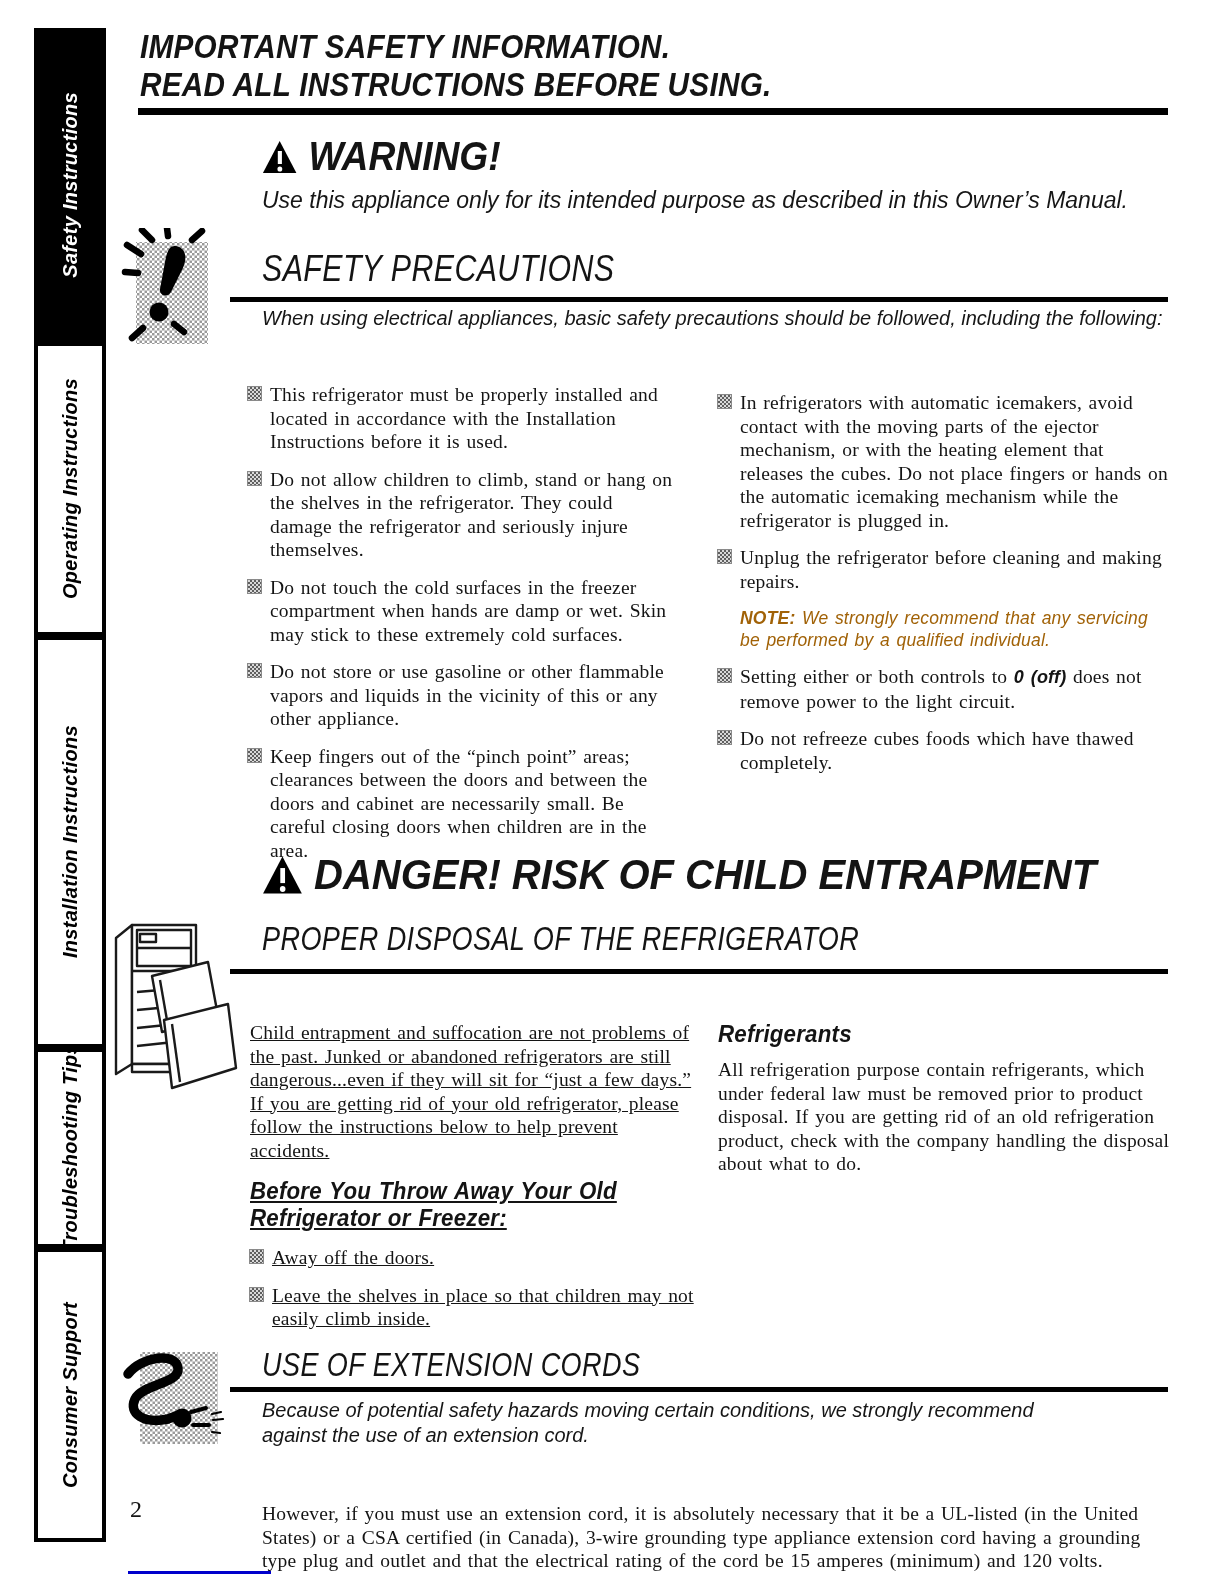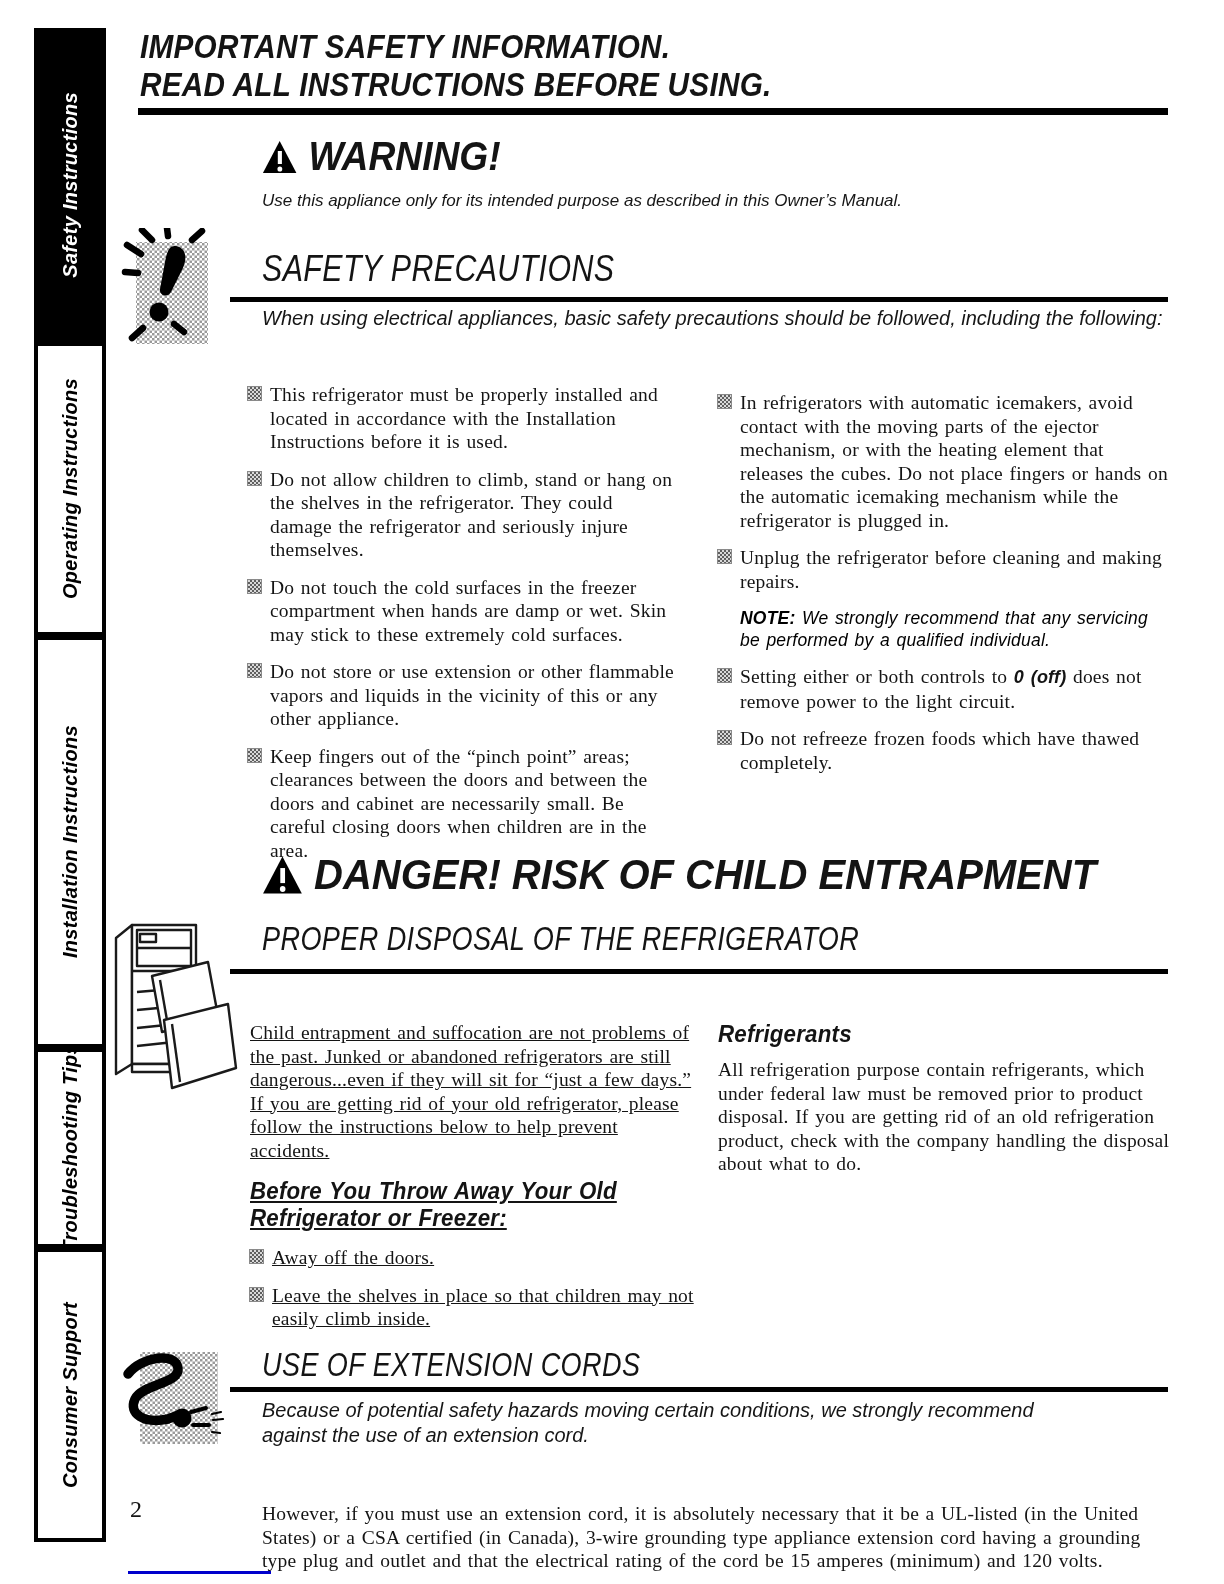--- a/index.html
+++ b/index.html
@@ -32,38 +32,38 @@
       font-family:"Liberation Sans",sans-serif;font-style:italic;font-weight:700;
       transform-origin:0 50%;}
   .warn-head{left:262px;top:134px;font-size:40px;transform:scaleX(.93);}
   .danger-head{left:262px;top:850px;font-size:43px;transform:scaleX(.93);}
   .section-title{position:absolute;font-family:"Liberation Sans",sans-serif;font-style:italic;font-weight:400;
       transform:scaleX(.82);transform-origin:0 0;letter-spacing:.5px;white-space:nowrap;}
   .sp-title{left:262px;top:248px;font-size:37px;}
   .disposal-title{left:262px;top:920px;font-size:33px;}
   .cords-title{left:262px;top:1346px;font-size:33px;}
   .intro-i{position:absolute;font:italic 400 20px "Liberation Sans",sans-serif;line-height:25px;color:#161616;}
-  .warn-body{left:262px;top:188px;width:920px;font-size:17px;}
+  .warn-body{left:262px;top:188px;width:920px;font-size:23px;}
   .sp-intro{left:262px;top:306px;width:930px;}
   .cords-intro{left:262px;top:1398px;width:830px;}
 
   .body-serif{font-family:"Liberation Serif",serif;font-size:19.5px;line-height:23.5px;
       letter-spacing:.2px;word-spacing:1.5px;color:#141414;}
 
   .col{position:absolute;margin-top:37px;}
   .col-sl{left:248px;top:346px;width:428px;}
   .col-sr{left:718px;top:354px;width:455px;}
   .col-dl{left:250px;top:984px;width:450px;text-decoration:underline;}
   .col-dr{left:718px;top:984px;width:452px;}
 
   .li{position:relative;padding-left:22px;margin-bottom:14px;}
   .sq{position:absolute;left:0;top:4px;width:13px;height:13px;
       background:conic-gradient(#5f5f5f 0 25%,#d9d9d9 0 50%,#5f5f5f 0 75%,#d9d9d9 0);
       background-size:4px 4px;outline:1px solid #8a8a8a;}
-  .note{font:italic 400 17.5px "Liberation Sans",sans-serif;line-height:22px;margin:0 0 14px 22px;color:#000000;}
+  .note{font:italic 400 17.5px "Liberation Sans",sans-serif;line-height:22px;margin:0 0 14px 22px;color:#a16207;}
   .note b{font-weight:700;font-style:italic;}
   .bsans{font-family:"Liberation Sans",sans-serif;font-style:italic;font-weight:700;font-size:18px;}
   .sub-head{font:italic 700 23px "Liberation Sans",sans-serif;line-height:27px;letter-spacing:.2px;
       transform:scaleX(.97);transform-origin:0 0;margin:16px 0 14px 0;}
   .sub-head.first{margin-top:0;margin-bottom:10px;}
   .dl-intro{margin-bottom:2px;}
 
   .bottom-body{position:absolute;left:262px;top:1460px;width:906px;margin-top:42px;}
   .page-num{position:absolute;left:130px;top:1496px;font-family:"Liberation Serif",serif;font-size:24px;}
   .blue-line{position:absolute;left:128px;top:1571px;width:143px;height:3px;}
@@ -145,21 +145,21 @@
     <div class="li">
       <span class="sq"></span>
       <span>Do not allow children to climb, stand or hang on the shelves in the refrigerator. They could damage the refrigerator and seriously injure themselves.</span>
     </div>
     <div class="li">
       <span class="sq"></span>
       <span>Do not touch the cold surfaces in the freezer compartment when hands are damp or wet. Skin may stick to these extremely cold surfaces.</span>
     </div>
     <div class="li">
       <span class="sq"></span>
-      <span>Do not store or use extension or other flammable vapors and liquids in the vicinity of this or any other appliance.</span>
+      <span>Do not store or use gasoline or other flammable vapors and liquids in the vicinity of this or any other appliance.</span>
     </div>
     <div class="li">
       <span class="sq"></span>
       <span>Keep fingers out of the “pinch point” areas; clearances between the doors and between the doors and cabinet are necessarily small. Be careful closing doors when children are in the area.</span>
     </div>
   </div>
 
   <div class="col col-sr body-serif">
     <div class="li">
       <span class="sq"></span>
@@ -171,21 +171,21 @@
     </div>
     <div class="note">
       <b>NOTE:</b><span> We strongly recommend that any servicing be performed by a qualified individual.</span>
     </div>
     <div class="li">
       <span class="sq"></span>
       <span><span>Setting either or both controls to </span><span class="bsans">0 (off)</span><span> does not remove power to the light circuit.</span></span>
     </div>
     <div class="li">
       <span class="sq"></span>
-      <span>Do not refreeze frozen foods which have thawed completely.</span>
+      <span>Do not refreeze cubes foods which have thawed completely.</span>
     </div>
   </div>
 
   <div class="big-head danger-head">
     <svg width="44" height="40" viewBox="0 0 38 34">
       <path d="M19 1 L37 33 L1 33 Z" fill="#000"></path>
       <rect x="17" y="11" width="4.4" height="13" fill="#fff"></rect>
       <circle cx="19.2" cy="29" r="2.6" fill="#fff"></circle>
     </svg>
     <span>DANGER! RISK OF CHILD ENTRAPMENT</span>

